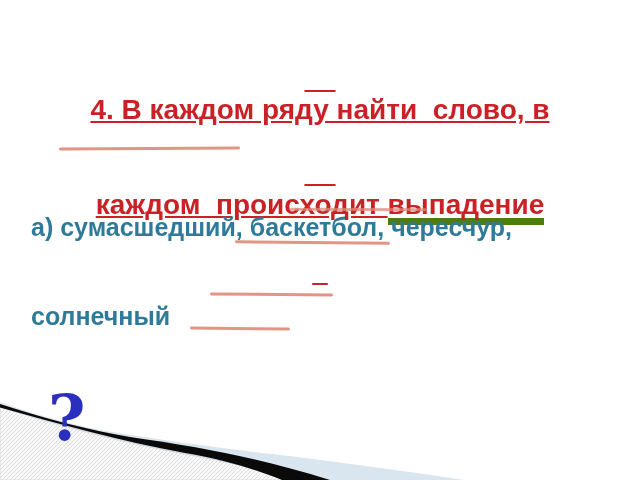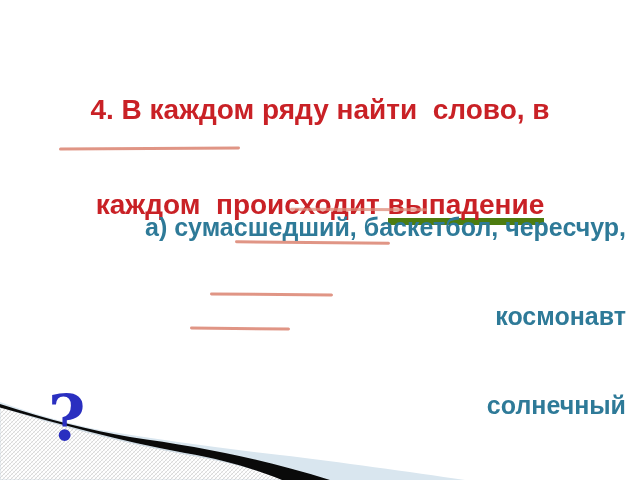--- a/index.html
+++ b/index.html
@@ -3,28 +3,28 @@
 <meta charset="utf-8">
 <style>
   html,body{margin:0;padding:0;}
   body{width:640px;height:480px;overflow:hidden;background:#ffffff;
        font-family:"Liberation Sans", sans-serif;}
   .slide{position:relative;width:640px;height:480px;background:#ffffff;overflow:hidden;}
 
   
   .title{position:absolute;top:31px;left:0;width:640px;text-align:center;
          color:#c92126;font-weight:bold;font-size:28px;line-height:31.5px;
-         white-space:pre-wrap;z-index:3;}
+         white-space:pre-wrap;z-index:3;text-decoration:underline;}
   .title .u-word{display:inline-block;border-bottom:7px solid #4d7c0f;line-height:26px;}
 
   
   .body-text{position:absolute;top:154px;left:31px;width:595px;
              color:#2e7a98;font-weight:bold;font-size:25px;line-height:29.6px;
              white-space:pre;z-index:3;}
-  .body-text .row{height:29.6px;text-align:right;}
+  .body-text .row{height:29.6px;}
   .body-text .row.indent{padding-left:25px;}
 
   
   .ann{position:absolute;height:3px;background:#dd8a78;border-radius:2px;
        opacity:.9;z-index:4;}
   .ann-1{left:59px;top:147px;width:181px;transform:rotate(-.4deg);}
   .ann-2{left:290px;top:208px;width:137px;transform:rotate(.3deg);opacity:.75;}
   .ann-3{left:235px;top:241px;width:155px;transform:rotate(.6deg);}
   .ann-4{left:210px;top:293px;width:123px;transform:rotate(.5deg);}
   .ann-5{left:190px;top:327px;width:100px;transform:rotate(.7deg);}
@@ -42,21 +42,20 @@
 
 <div class="slide">
 
   <div class="title">
     <div>4. В каждом ряду найти  слово, в</div>
     <div><span>каждом  происходит </span><span class="u-word">выпадение</span></div>
   </div>
 
   <div class="body-text">
     <div class="row">а) сумасшедший, баскетбол, чересчур,</div>
-    <div class="row indent">космонавт</div>
     <div class="row">солнечный</div>
     
     
     
     
     
   </div>
 
   <div class="ann ann-1"></div>
   <div class="ann ann-2"></div>

